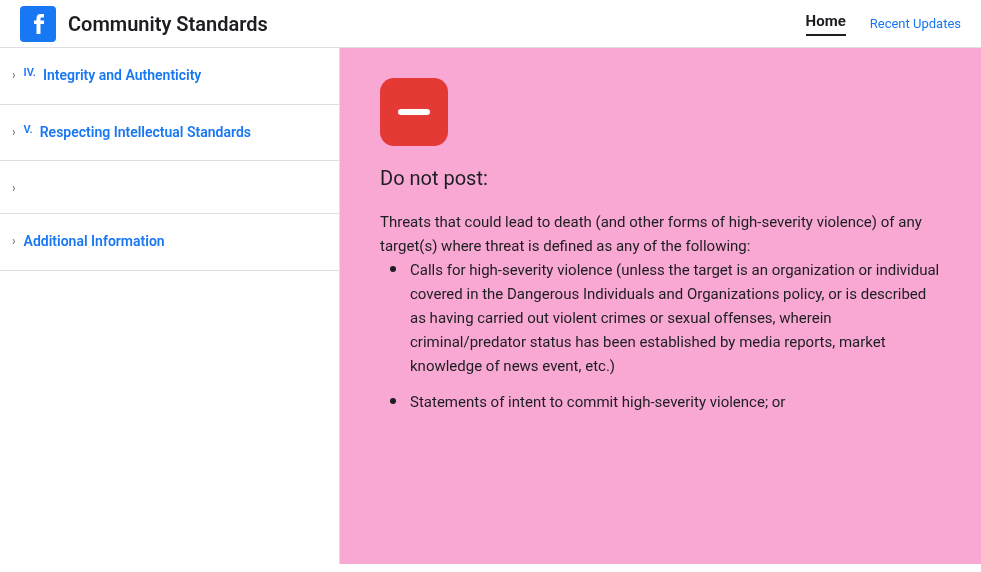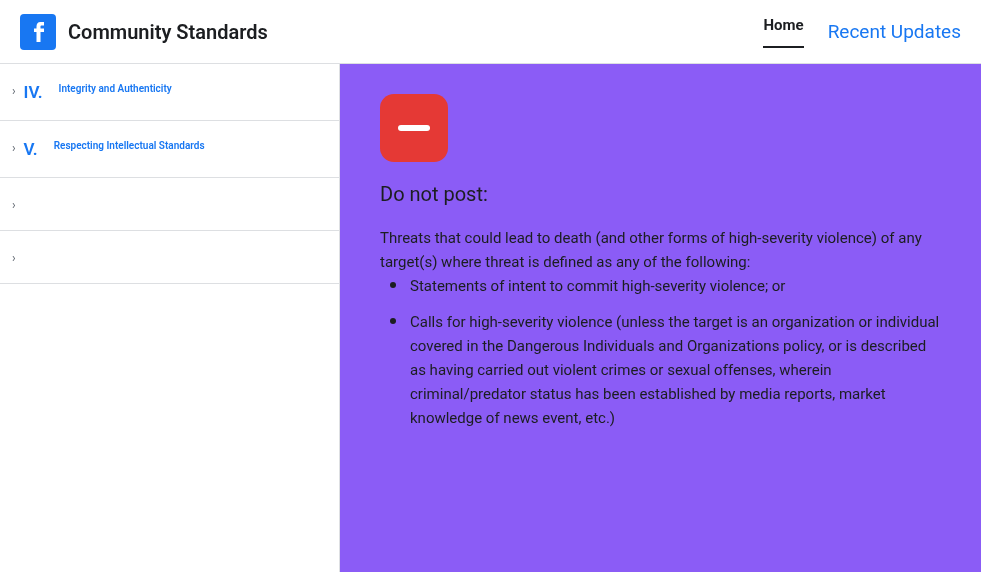--- a/index.html
+++ b/index.html
@@ -4,21 +4,21 @@
   <style>
     * { box-sizing: border-box; margin: 0; padding: 0; }
     body { font-family: -apple-system, BlinkMacSystemFont, 'Segoe UI', Roboto, Arial, sans-serif; background: #fff; color: #1c1e21; font-size: 15px; }
 
     
     .header {
       display: flex;
       align-items: center;
       justify-content: space-between;
       padding: 0 20px;
-      height: 64px;
+      height: 48px;
       border-bottom: 1px solid #dddfe2;
       background: #fff;
       gap: 20px;
     }
     .header-left {
       display: flex;
       align-items: center;
       gap: 12px;
     }
     .facebook-logo {
@@ -33,25 +33,25 @@
     .header-nav {
       display: flex;
       align-items: center;
       gap: 24px;
     }
     .nav-home {
       font-size: 15px;
       font-weight: 700;
       color: #1c1e21;
       text-decoration: none;
-      padding-bottom: 12px;
+      padding-bottom: 4px;
       border-bottom: 2px solid #1c1e21;
     }
     .nav-recent-updates {
-      font-size: 19px;
+      font-size: 13px;
       color: #1877f2;
       text-decoration: none;
       font-weight: 400;
     }
 
     
     .main-layout {
       display: flex;
       height: calc(100vh - 56px);
       overflow: hidden;
@@ -80,40 +80,40 @@
       margin-top: 2px;
       flex-shrink: 0;
     }
     .sidebar-item-content {
       display: flex;
       flex-direction: column;
     }
     .sidebar-item-label {
       color: #1877f2;
       font-weight: 600;
-      font-size: 10px;
+      font-size: 14px;
       line-height: 1.4;
     }
     .sidebar-item-number {
       color: #1877f2;
       font-weight: 600;
-      font-size: 17px;
-      margin-right: 16px;
+      font-size: 11px;
+      margin-right: 7px;
     }
     .sidebar-item-row {
       display: flex;
       align-items: flex-start;
     }
 
     
     .content {
       flex: 1;
       overflow-y: auto;
       padding: 30px 40px;
-      background: #8b5cf6;
+      background: #f9a8d4;
     }
 
     
     .do-not-post-icon {
       width: 68px;
       height: 68px;
       background: #e53935;
       border-radius: 14px;
       display: flex;
       align-items: center;
@@ -203,40 +203,45 @@
         </div>
       </div>
     </div>
 
     <div class="sidebar-item">
       <span class="sidebar-chevron">›</span>
     </div>
 
     <div class="sidebar-item">
       <span class="sidebar-chevron">›</span>
+      <div class="sidebar-item-content">
+        <div class="sidebar-item-row">
+          <span class="sidebar-item-label">Additional Information</span>
+        </div>
+      </div>
     </div>
 
   </aside>
 
   <main class="content">
 
     <div class="do-not-post-icon">
       <div class="minus-symbol"></div>
     </div>
 
     <div class="do-not-post-title">Do not post:</div>
 
     <p class="content-paragraph">Threats that could lead to death (and other forms of high-severity violence) of any target(s) where threat is defined as any of the following:</p>
 
     <ul class="bullet-list">
+      <li>
+        <span class="bullet-dot"></span>
+        <span>Calls for high-severity violence (unless the target is an organization or individual covered in the Dangerous Individuals and Organizations policy, or is described as having carried out violent crimes or sexual offenses, wherein criminal/predator status has been established by media reports, market knowledge of news event, etc.)</span>
+      </li>
       <li>
         <span class="bullet-dot"></span>
         <span>Statements of intent to commit high-severity violence; or</span>
       </li>
-      <li>
-        <span class="bullet-dot"></span>
-        <span>Calls for high-severity violence (unless the target is an organization or individual covered in the Dangerous Individuals and Organizations policy, or is described as having carried out violent crimes or sexual offenses, wherein criminal/predator status has been established by media reports, market knowledge of news event, etc.)</span>
-      </li>
     </ul>
 
   </main>
 
 </div>
 
 </body></html>

